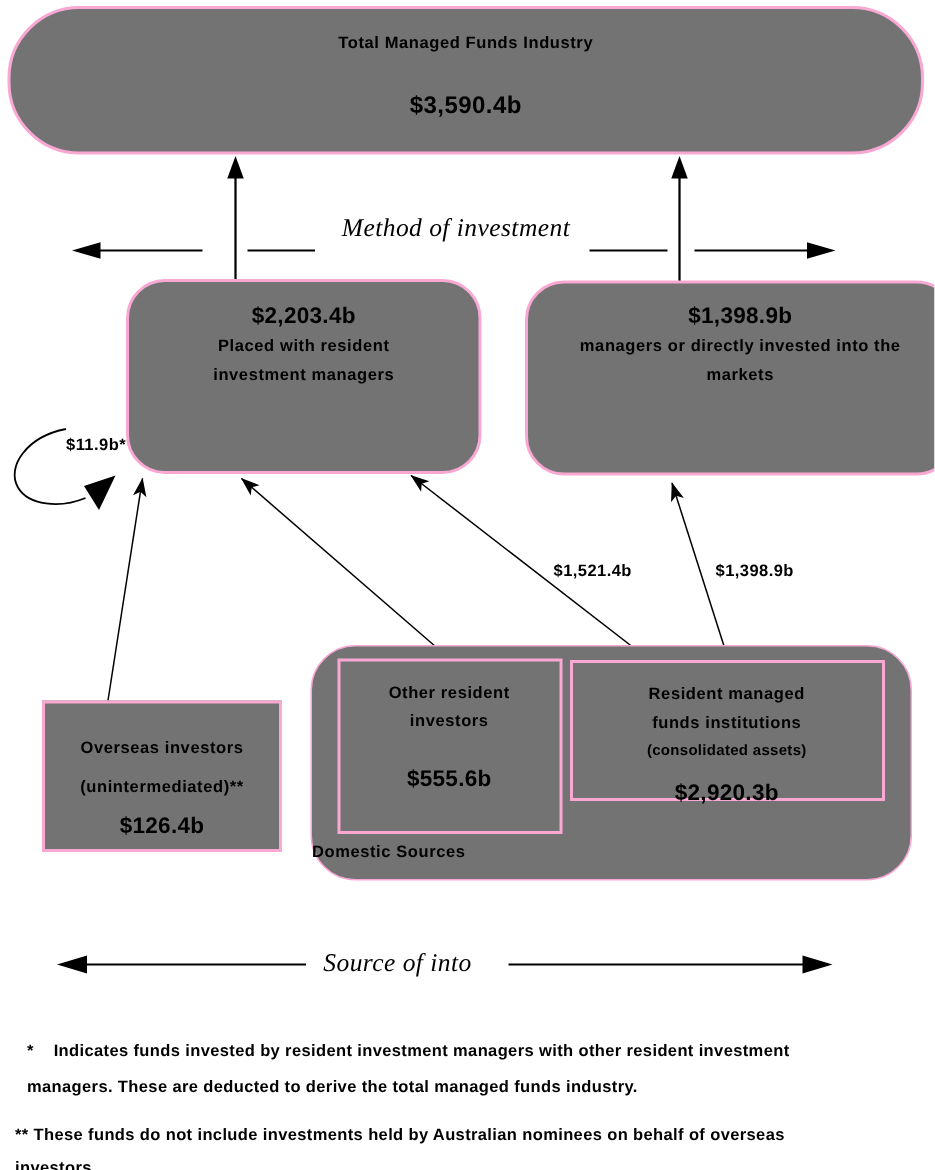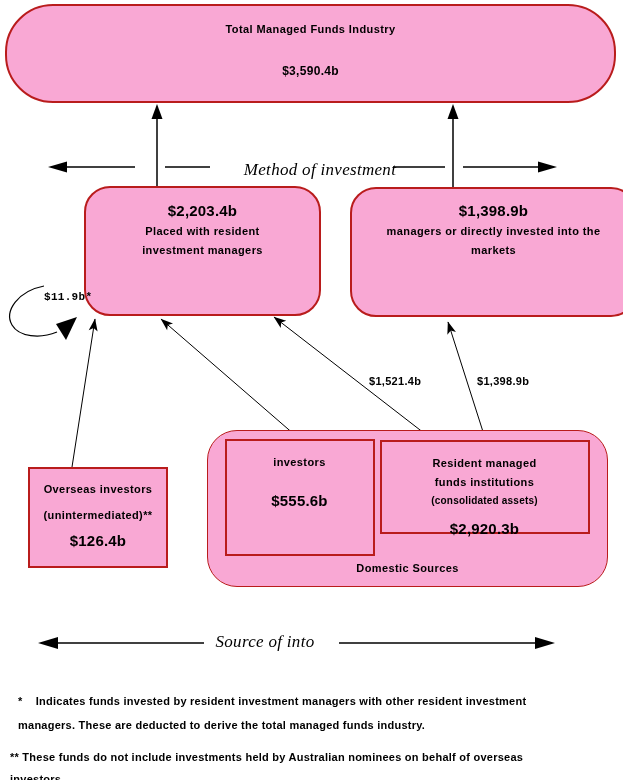--- a/index.html
+++ b/index.html
@@ -1,38 +1,38 @@
 <!DOCTYPE html>
 <html><head>
 <meta charset="utf-8">
 <style>
   html,body{margin:0;padding:0;background:#fff;}
   #stage{
     position:relative;width:623px;height:780px;background:#fff;overflow:hidden;
     font-family:"Liberation Sans","DejaVu Sans",sans-serif;color:#000;
   }
   svg.layer{position:absolute;left:0;top:0;width:623px;height:780px;}
-  .box{position:absolute;box-sizing:border-box;border:2px solid #b91c1c;background:#f9a8d4;text-align:center;}
+  .box{position:absolute;box-sizing:border-box;border:2px solid #f9a8d4;background:#737373;text-align:center;}
   .capsule{left:5px;top:4px;width:611px;height:99px;border-radius:48px;}
   .roundbox{border-radius:26px;margin-left:47px;}
   .sqbox{border-width:2.5px;}
   .lbl{font-size:11px;font-weight:600;letter-spacing:.4px;line-height:19px;}
   .small-lbl{font-size:10px;font-weight:600;letter-spacing:.2px;line-height:17px;}
   .val{font-size:15px;font-weight:700;letter-spacing:.2px;line-height:22px;}
-  .big-val{font-size:12px;font-weight:700;letter-spacing:.3px;line-height:22px;}
+  .big-val{font-size:16px;font-weight:700;letter-spacing:.3px;line-height:22px;}
   .flow-label{position:absolute;font-size:11px;font-weight:600;letter-spacing:.3px;line-height:16px;}
   .script-label{
     position:absolute;font-family:"Liberation Serif","DejaVu Serif",serif;
     font-style:italic;font-size:17px;line-height:24px;text-align:center;letter-spacing:.3px;
   }
   .footnote{
     position:absolute;font-size:11px;font-weight:600;letter-spacing:.25px;
     line-height:16px;white-space:pre;
   }
-  .caption{position:absolute;left:0;right:0;top:129px;text-align:center;}
+  .caption{position:absolute;left:0;right:0;top:129px;text-align:left;}
 </style>
 </head>
 <body>
 
 <div id="stage">
 
   <svg class="layer" viewBox="0 0 623 780">
     <defs>
       <marker id="arw" markerWidth="16" markerHeight="12" refX="12.5" refY="5" orient="auto" markerUnits="userSpaceOnUse">
         <path d="M0.5,0.5 L13,5 L0.5,9.5 L3.5,5 Z" fill="#000"></path>
@@ -75,46 +75,47 @@
       <line x1="339" y1="643" x2="536" y2="643"></line>
       <polygon points="555,643 535,637 535,649" fill="#000" stroke="none"></polygon>
     </g>
   </svg>
 
   <div class="box capsule" style="padding-top:16px;">
     <div class="lbl" style="line-height:14px;">Total Managed Funds Industry</div>
     <div class="big-val" style="margin-top:24px;">$3,590.4b</div>
   </div>
 
-  <div class="script-label" style="left:220px;top:158px;width:168px;margin-left:16px;">Method of investment</div>
+  <div class="script-label" style="left:220px;top:140px;width:168px;">Method of investment</div>
 
   <div class="box roundbox" style="left:37px;top:186px;width:237px;height:130px;">
     <div class="val" style="margin-top:12px;">$2,203.4b</div>
     <div class="lbl">Placed with resident</div>
     <div class="lbl">investment managers</div>
   </div>
-  <div class="flow-label" style="left:44px;top:289px;font-family:Liberation Mono, monospace;">$11.9b*</div>
+  <div class="flow-label" style="left:44px;top:289px;">$11.9b*</div>
 
   <div class="box roundbox" style="left:303px;top:187px;width:287px;height:130px;">
     <div class="val" style="margin-top:11px;">$1,398.9b</div>
     <div class="lbl">managers or directly invested into the</div>
     <div class="lbl">markets</div>
   </div>
 
   <div class="flow-label" style="left:369px;top:373px;">$1,521.4b</div>
   <div class="flow-label" style="left:477px;top:373px;">$1,398.9b</div>
 
-  <div class="box sqbox" style="left:28px;top:467px;width:140px;height:101px;padding-top:12px;">
+  <div class="box sqbox" style="left:28px;top:467px;width:160px;height:101px;padding-top:22px;">
     <div class="lbl" style="line-height:16px;">Overseas investors</div>
     <div class="lbl" style="line-height:16px;margin-top:10px;">(unintermediated)**</div>
     <div class="val" style="margin-top:8px;line-height:20px;">$126.4b</div>
   </div>
 
   <div class="box" style="left:207px;top:430px;width:401px;height:157px;border-width:1.5px;border-radius:30px;">
     <div class="box sqbox" style="left:16.5px;top:7.5px;width:150px;height:117px;padding-top:12px;">
+      <div class="lbl">Other resident</div>
       <div class="lbl">investors</div>
       <div class="val" style="margin-top:18px;">$555.6b</div>
     </div>
     <div class="box sqbox" style="left:171.5px;top:8.5px;width:210px;height:94px;padding-top:12px;">
       <div class="lbl">Resident managed</div>
       <div class="lbl">funds institutions</div>
       <div class="small-lbl">(consolidated assets)</div>
       <div class="val" style="margin-top:9px;">$2,920.3b</div>
     </div>
     <div class="caption lbl" style="line-height:16px;">Domestic Sources</div>

